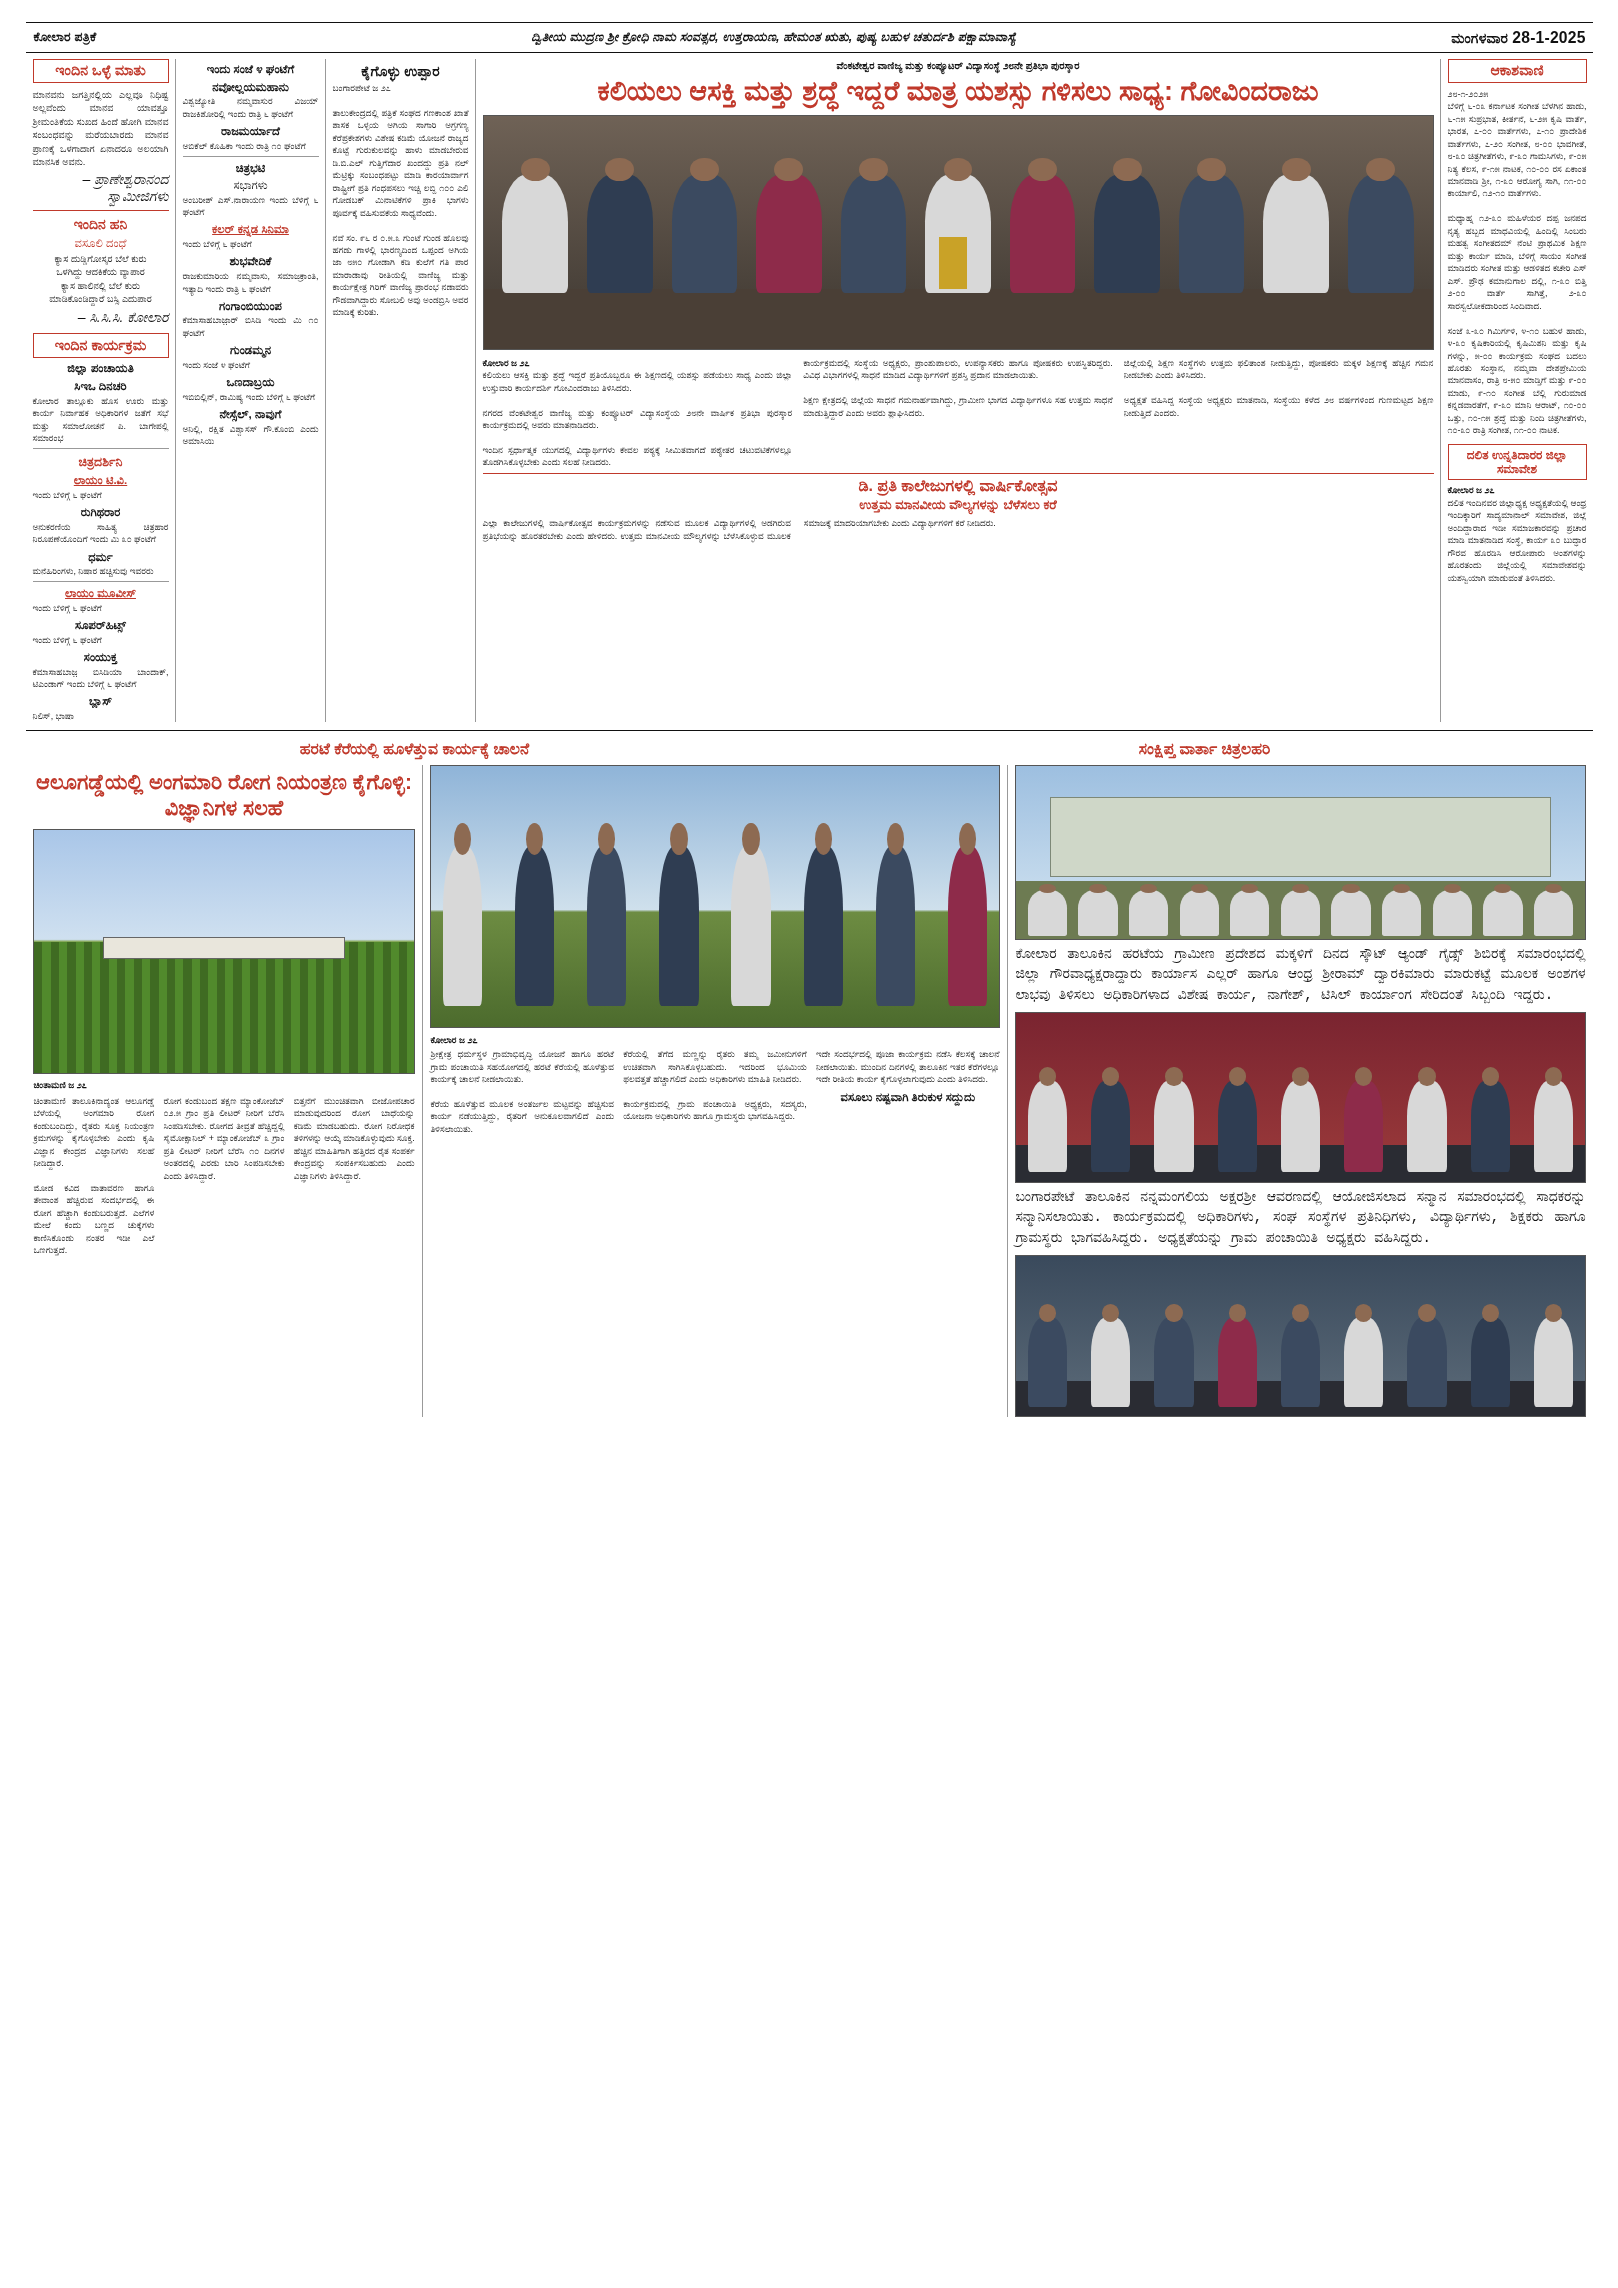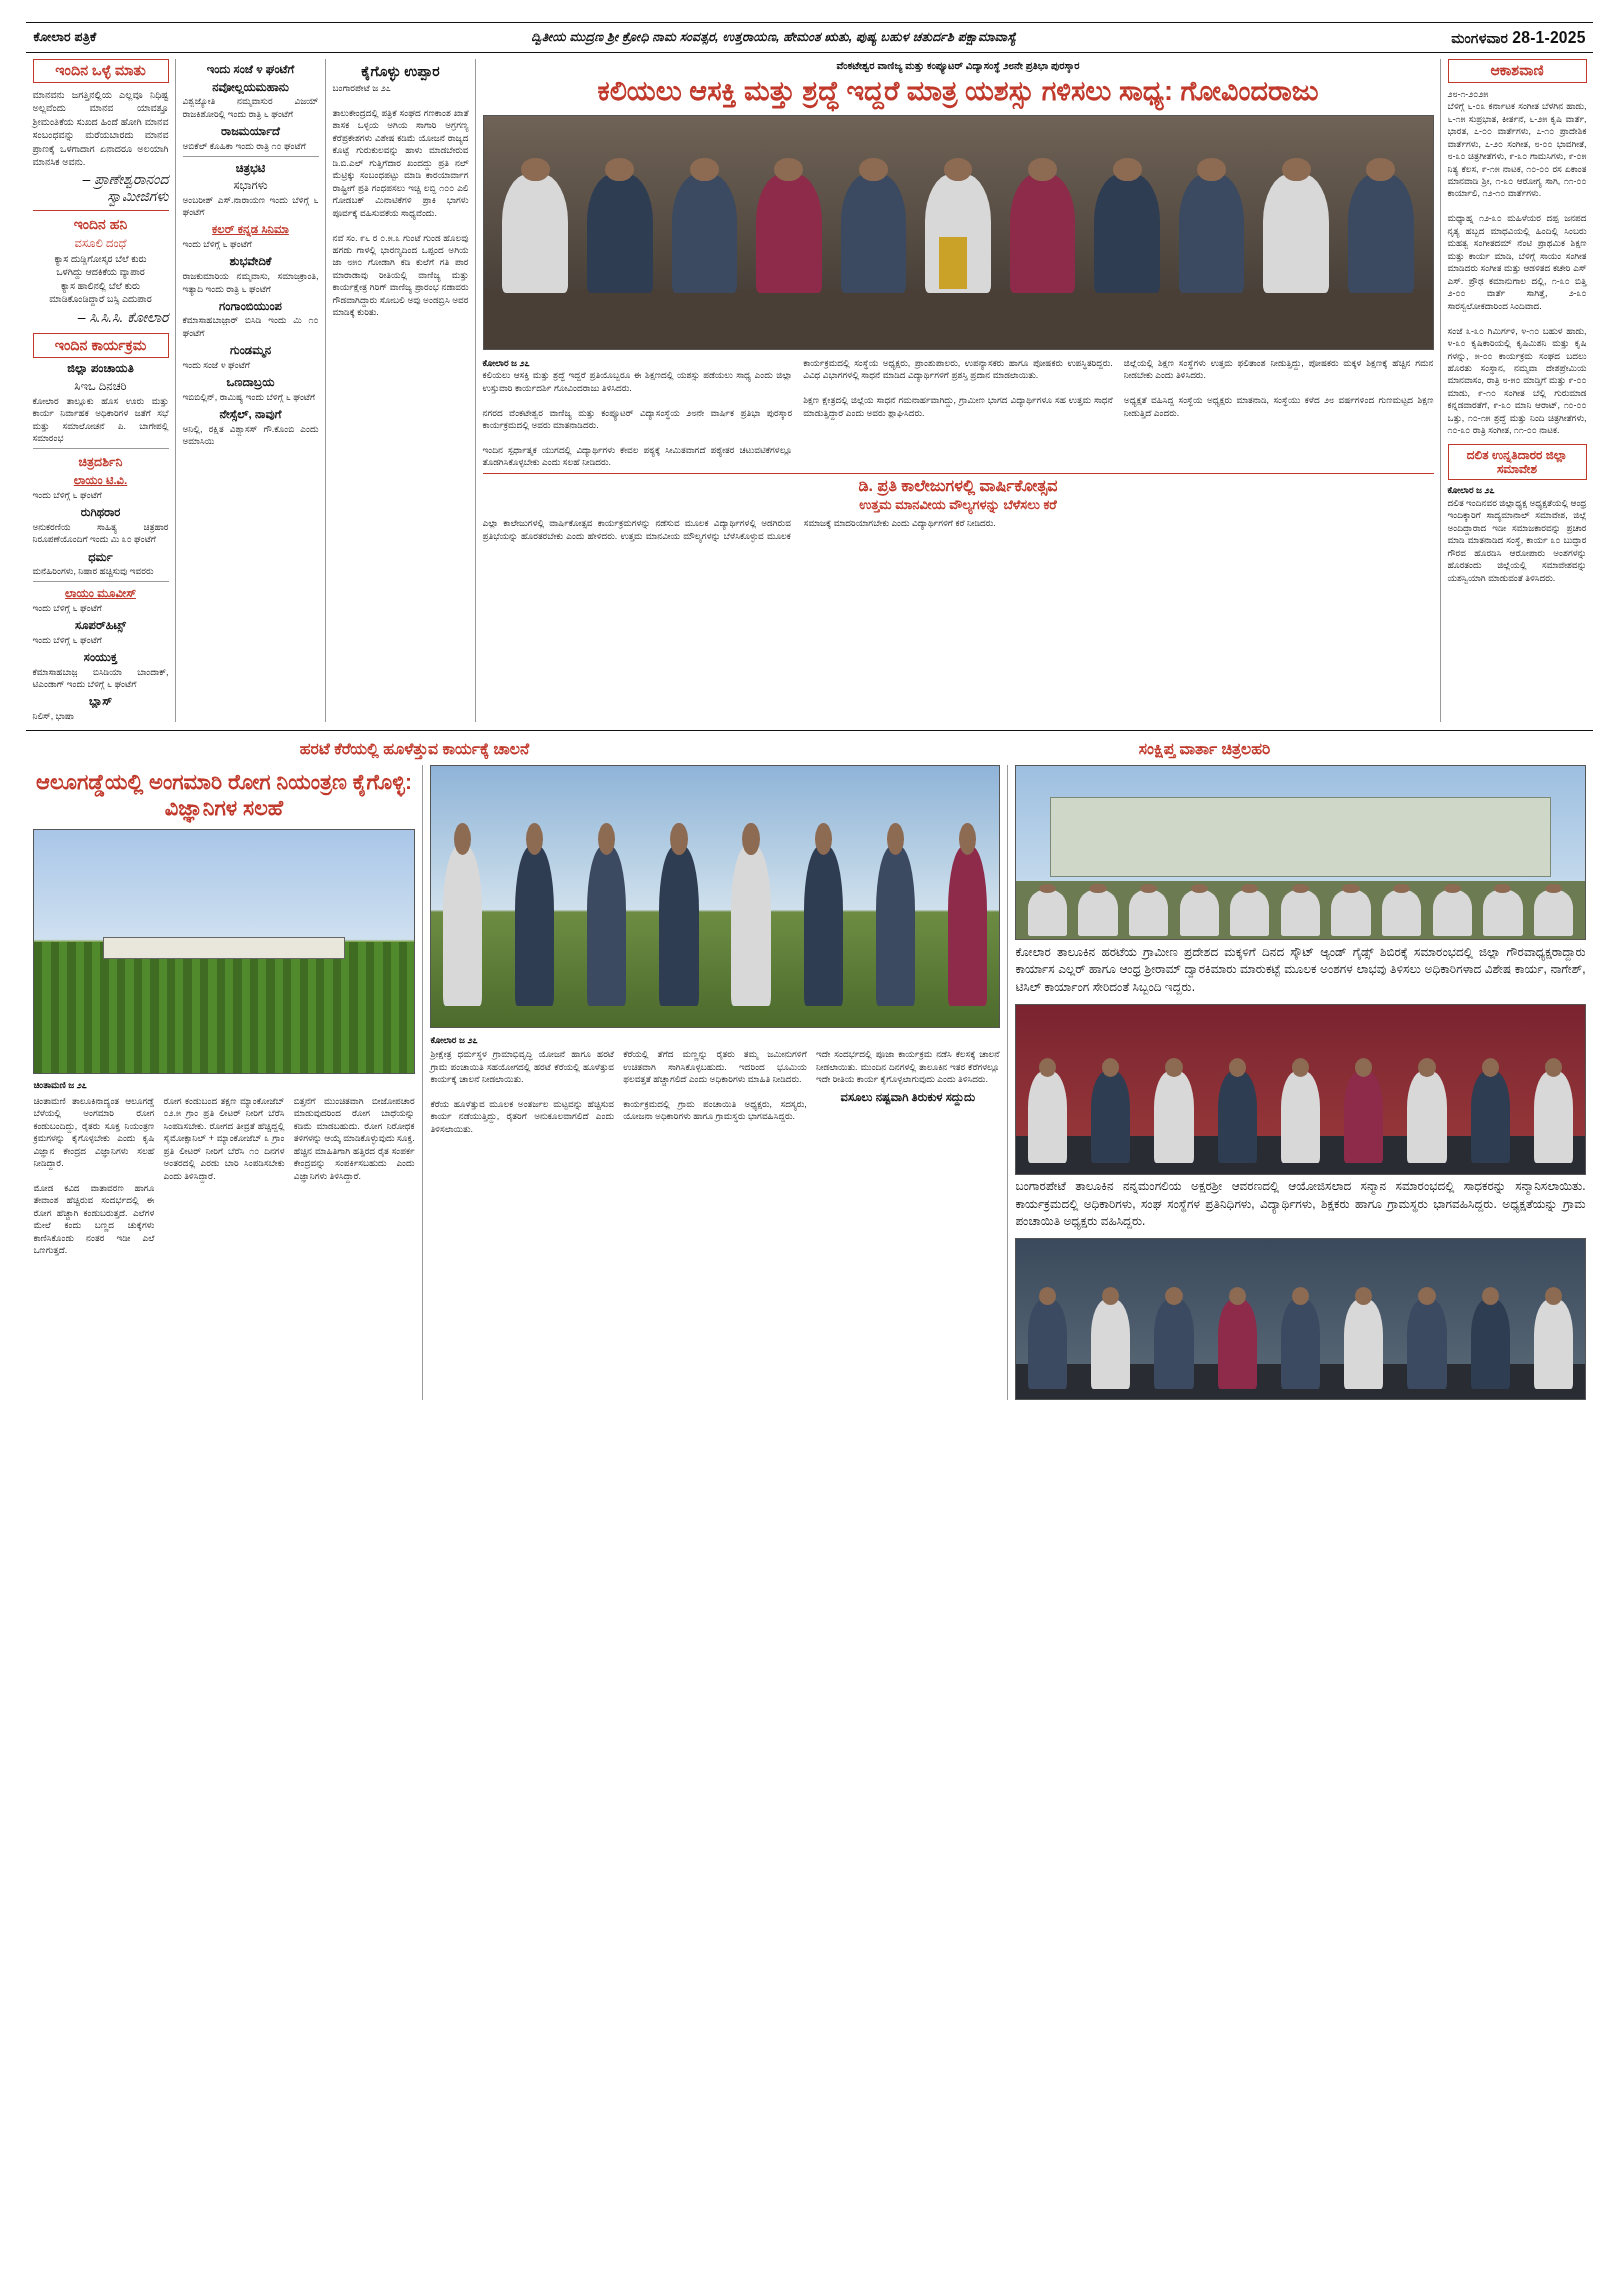--- a/index.html
+++ b/index.html
@@ -123,21 +123,21 @@
   .photo.field .crop { position:absolute; left:0; right:0; bottom:0; height:54%; background:repeating-linear-gradient(90deg,#3f6b22 0 8.3px,#518a2c 8.3px 16.6px); }
   .photo.field .banner { position:absolute; left:18%; right:18%; top:44%; height:9%; background:#e9e6dc; border:0.9px solid #666; }
 
   .photo.build .sky { background:linear-gradient(#9dbfe0,#d6e6f2); }
   .photo.build .bldg { position:absolute; left:6%; right:6%; top:18%; height:46%; background:#cfd7c8; border:0.9px solid #7d8877; }
   .photo.build .ground { position:absolute; left:0; right:0; bottom:0; height:34%; background:#6d7b52; }
 
   .photo.group .sky { background:linear-gradient(#2d2f3a,#4a4d5c); }
   .photo.group .ground { position:absolute; left:0;right:0;bottom:0;height:22%; background:#2a2c33; }
 
-  .cap { font-size:12px; text-align:justify; line-height:1.45; margin-top:3.7px; }
+  .cap { font-size:14px; text-align:justify; line-height:1.45; margin-top:3.7px;font-family:Liberation Mono, monospace; }
 
   
   .mid-heads { display:grid; grid-template-columns: 1fr 1fr; gap:13px; margin-top:9.2px; }
   .sec-head {
     color:#c0392b;
     font-weight:bold;
     font-size:15.7px;
     text-align:center;
   }
 
@@ -188,21 +188,21 @@
       <div class="sub-red">ವಸೂಲಿ ದಂಧೆ</div>
       <div class="kv center" style="white-space:pre-line">ಕ್ಯಾಸ ದುಡ್ಡಿಗೋಸ್ಕರ ಬೆಲೆ ಕುರು
 ಒಳಗಿದ್ದು ಆದಕಿಕೆಯ ವ್ಯಾಪಾರ
 ಕ್ಯಾಸ ಹಾಲಿನಲ್ಲಿ ಬೆಲೆ ಕುರು
 ಮಾಡಿಕೊಂಡಿದ್ದಾರೆ ಬಸ್ಸಿ ಎದುಪಾರ</div>
       <div class="credit">– ಸಿ.ಸಿ.ಸಿ. ಕೋಲಾರ</div>
       <div class="box-head" style="margin-top:7.4px">ಇಂದಿನ ಕಾರ್ಯಕ್ರಮ</div>
 
       <div>
         <div class="ctr-b">ಜಿಲ್ಲಾ ಪಂಚಾಯತಿ</div>
-        <div class="ctr-b" style="font-weight:normal">ಸಿಇಒ ದಿನಚರಿ</div>
+        <div class="ctr-b" style="font-weight:bold">ಸಿಇಒ ದಿನಚರಿ</div>
         <div class="tiny">ಕೋಲಾರ ತಾಲ್ಲೂಕು ಹೊಸ ಊರು ಮತ್ತು ಕಾರ್ಯ ನಿರ್ವಾಹಕ ಅಧಿಕಾರಿಗಳ ಜತೆಗೆ ಸಭೆ ಮತ್ತು ಸಮಾಲೋಚನೆ ಪಿ. ಬಾಗೇಪಲ್ಲಿ ಸಮಾರಂಭ</div>
       </div>
       <div class="hr-thin"></div>
       <div>
         <div class="red-head" style="font-size:12.5px">ಚಿತ್ರದರ್ಶಿನಿ</div>
         <div class="ctr-b" style="color:#c0392b;text-decoration:underline">ಲಾಯಂ ಟಿ.ವಿ.</div>
         <div class="tiny">ಇಂದು ಬೆಳಿಗ್ಗೆ ೬ ಘಂಟೆಗೆ</div>
       </div>
       <div>
         <div class="ctr-b">ರುಗಿಥರಾರ</div>

